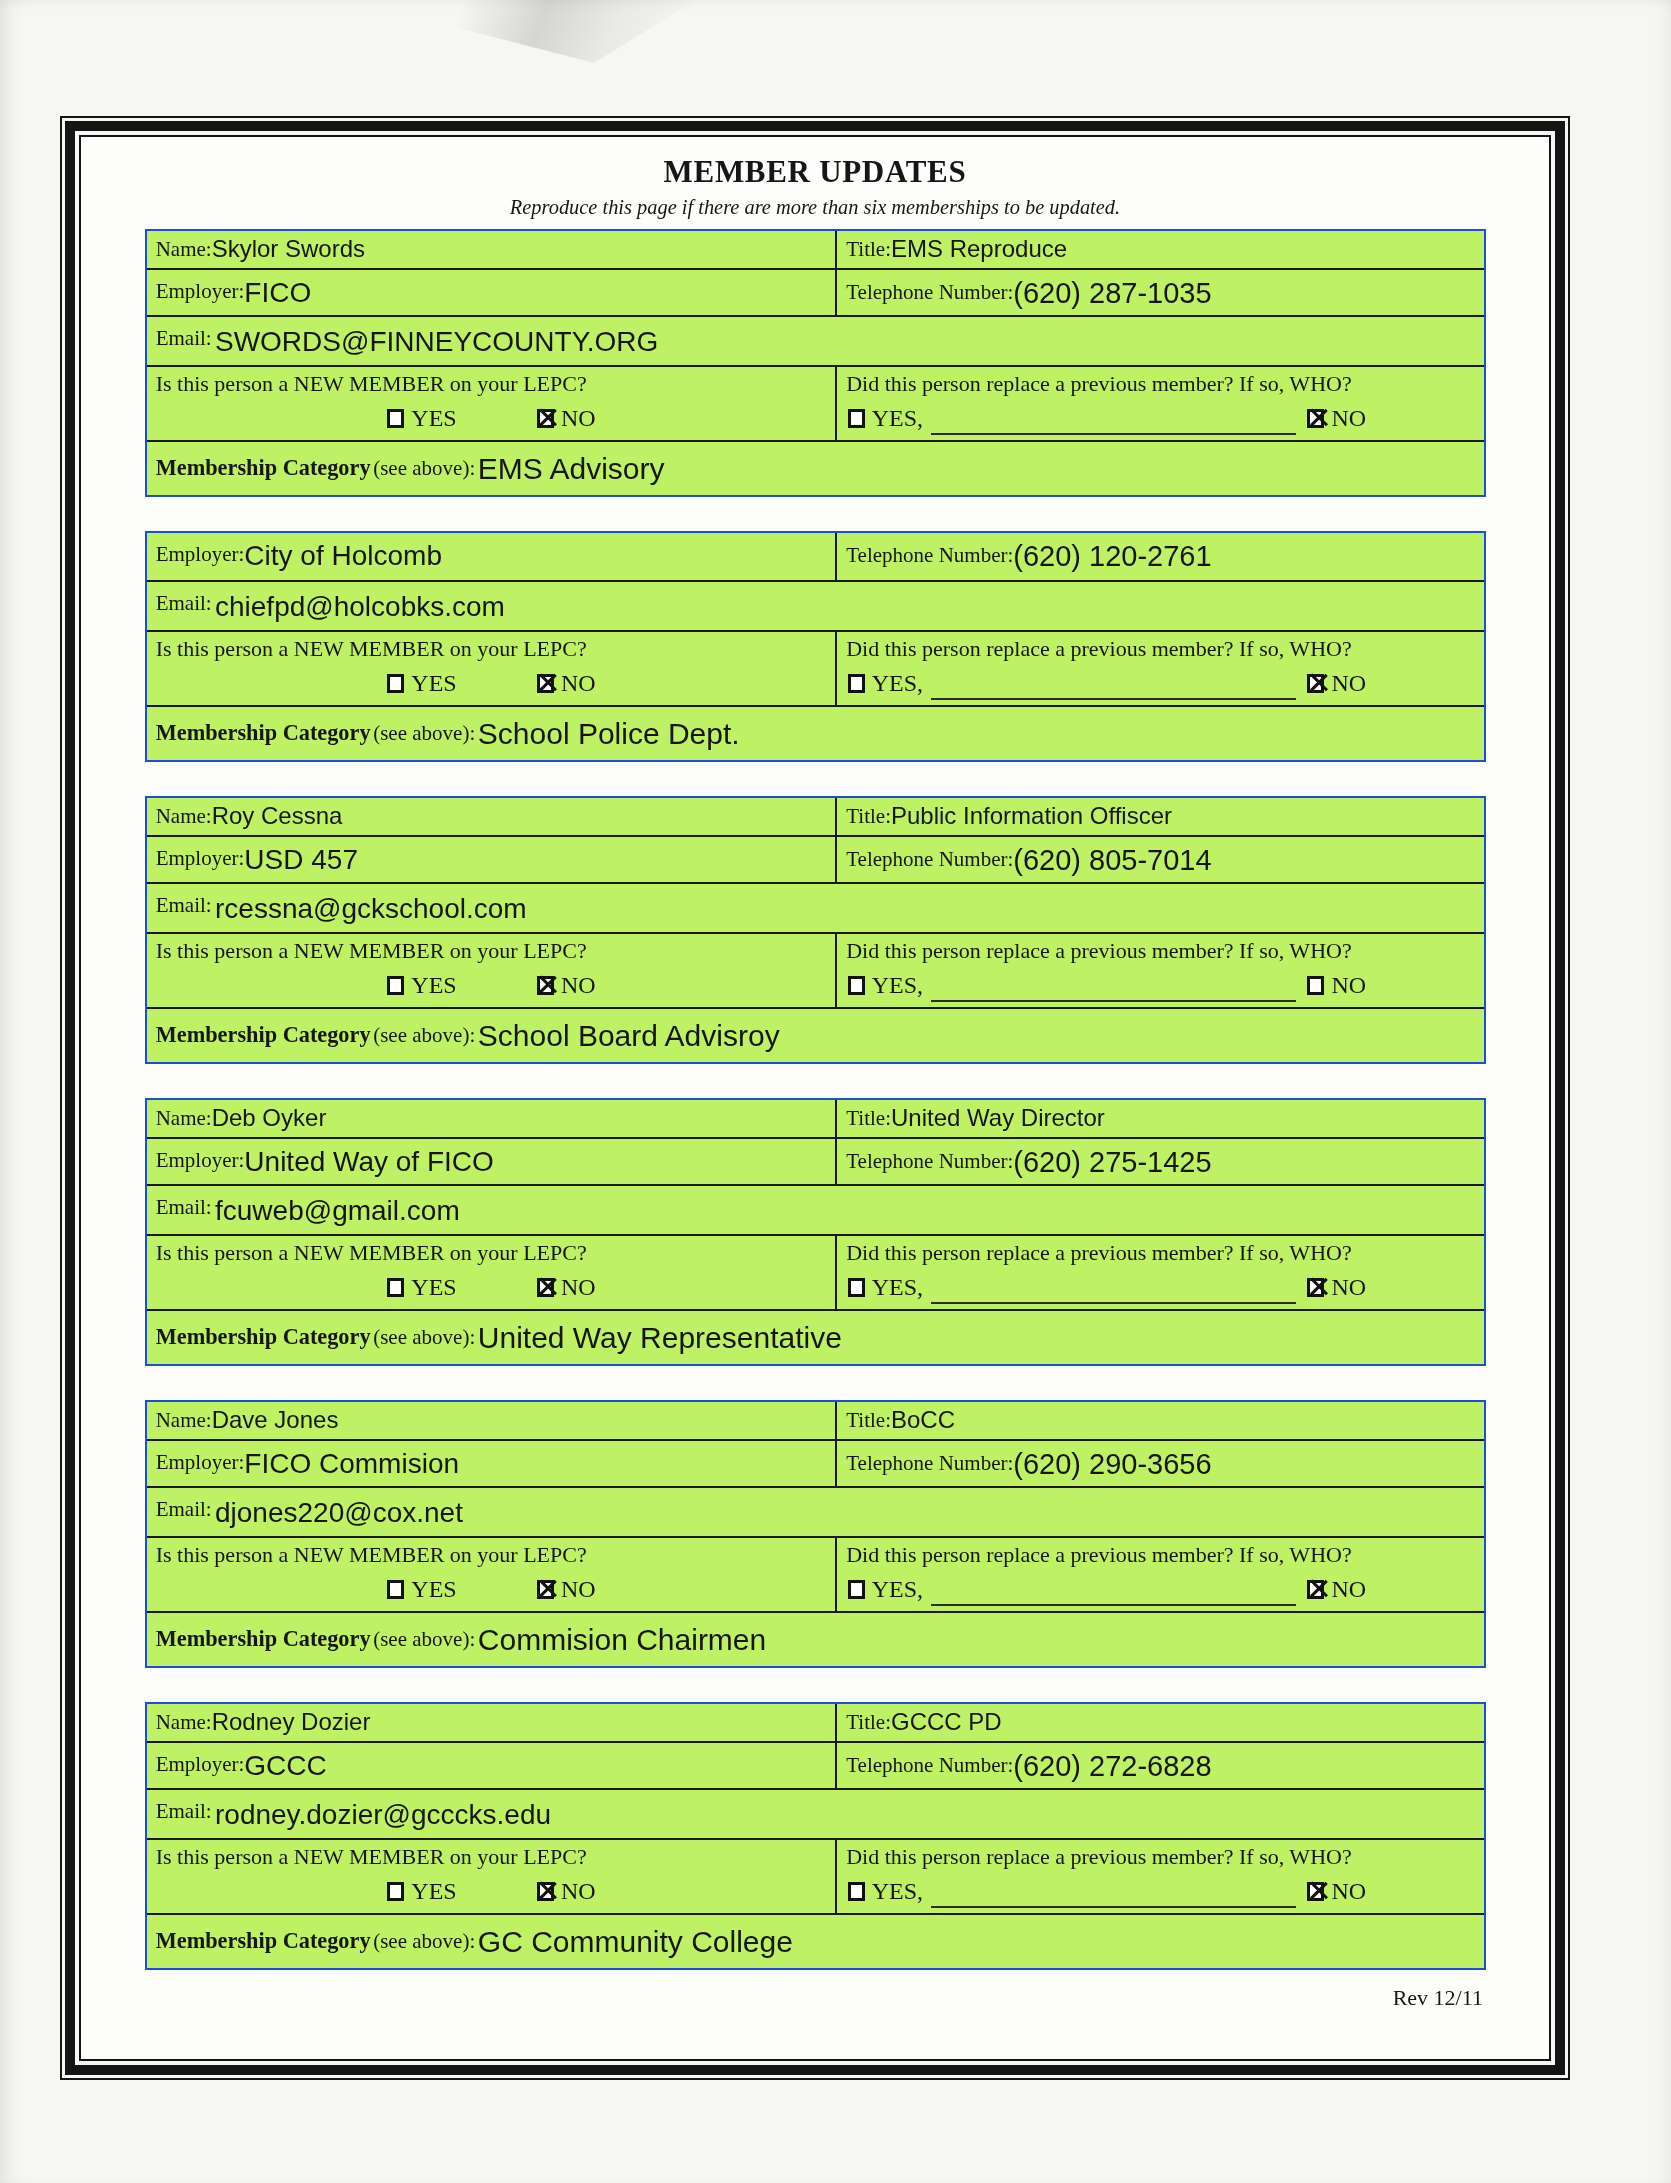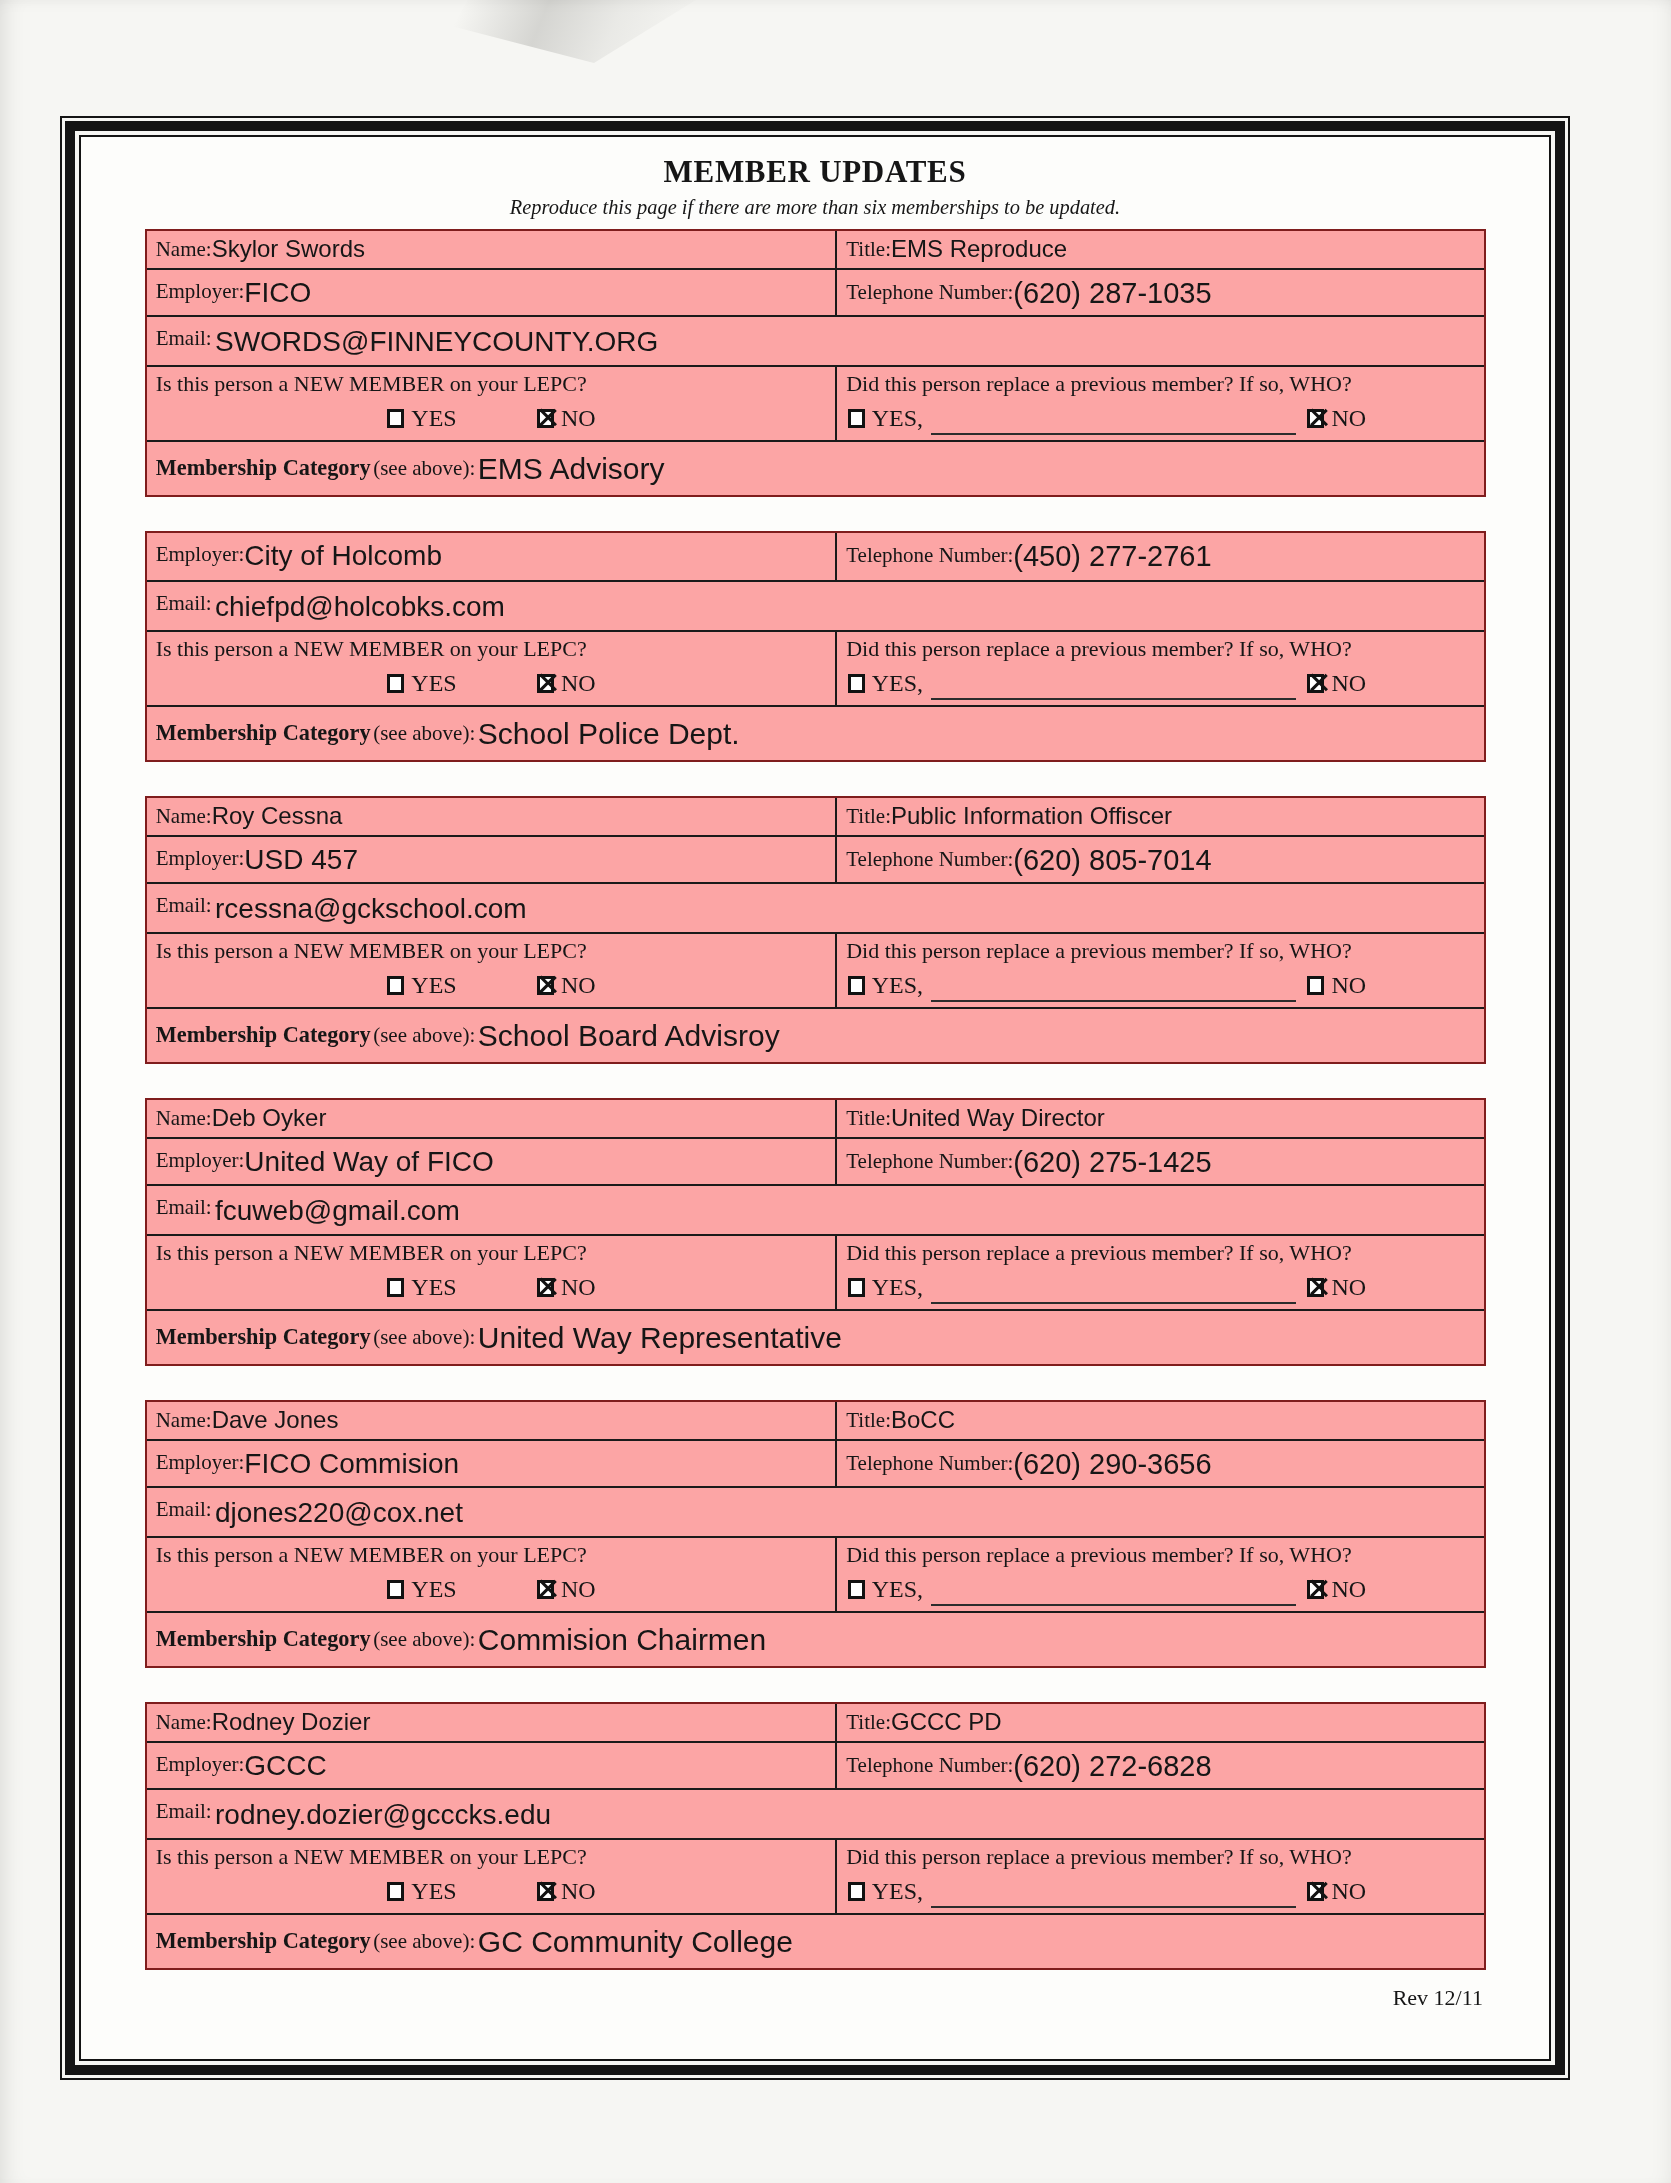--- a/index.html
+++ b/index.html
@@ -40,21 +40,21 @@
 
   .content { width:1341px; margin:0 auto; }
 
   
   .form-header   { text-align:center; padding-top:17px; }
   .form-title    { font-size:31px; font-weight:bold; letter-spacing:0.7px; }
   .form-subtitle { font-size:20.4px; font-style:italic; margin-top:6px; }
 
   
   #blocks { margin-top:10px; }
-  .member-block { border:2px solid #7f1d1d; background:#fca5a5; }
+  .member-block { border:2px solid #1d4ed8; background:#bef264; }
   .member-block + .member-block { margin-top:34px; }
 
   .row { border-top:2px solid #1a1a1a; }
   .row:first-child { border-top:none; }
   .two-col { display:flex; }
   .cell-left  { width:51.5%; }
   .cell-right { flex:1; border-left:2px solid #1a1a1a; }
 
   .pad { padding:3.3px 8px 2.6px 9.2px; }
 
@@ -183,21 +183,21 @@
   </section>
 
   <section class="member-block">
 
 
     <div class="row two-col row-employer">
       <div class="cell-left pad">
         <span class="label">Employer:</span><span class="value">City of Holcomb</span>
       </div>
       <div class="cell-right pad">
-        <span class="label">Telephone Number:</span><span class="value value-phone">(450) 277-2761</span>
+        <span class="label">Telephone Number:</span><span class="value value-phone">(620) 120-2761</span>
       </div>
     </div>
 
     <div class="row row-email pad">
       <span class="label">Email:</span><span class="value">chiefpd@holcobks.com</span>
     </div>
 
     <div class="row two-col row-question">
       <div class="cell-left q-cell">
         <div class="question">Is this person a NEW MEMBER on your LEPC?</div>

